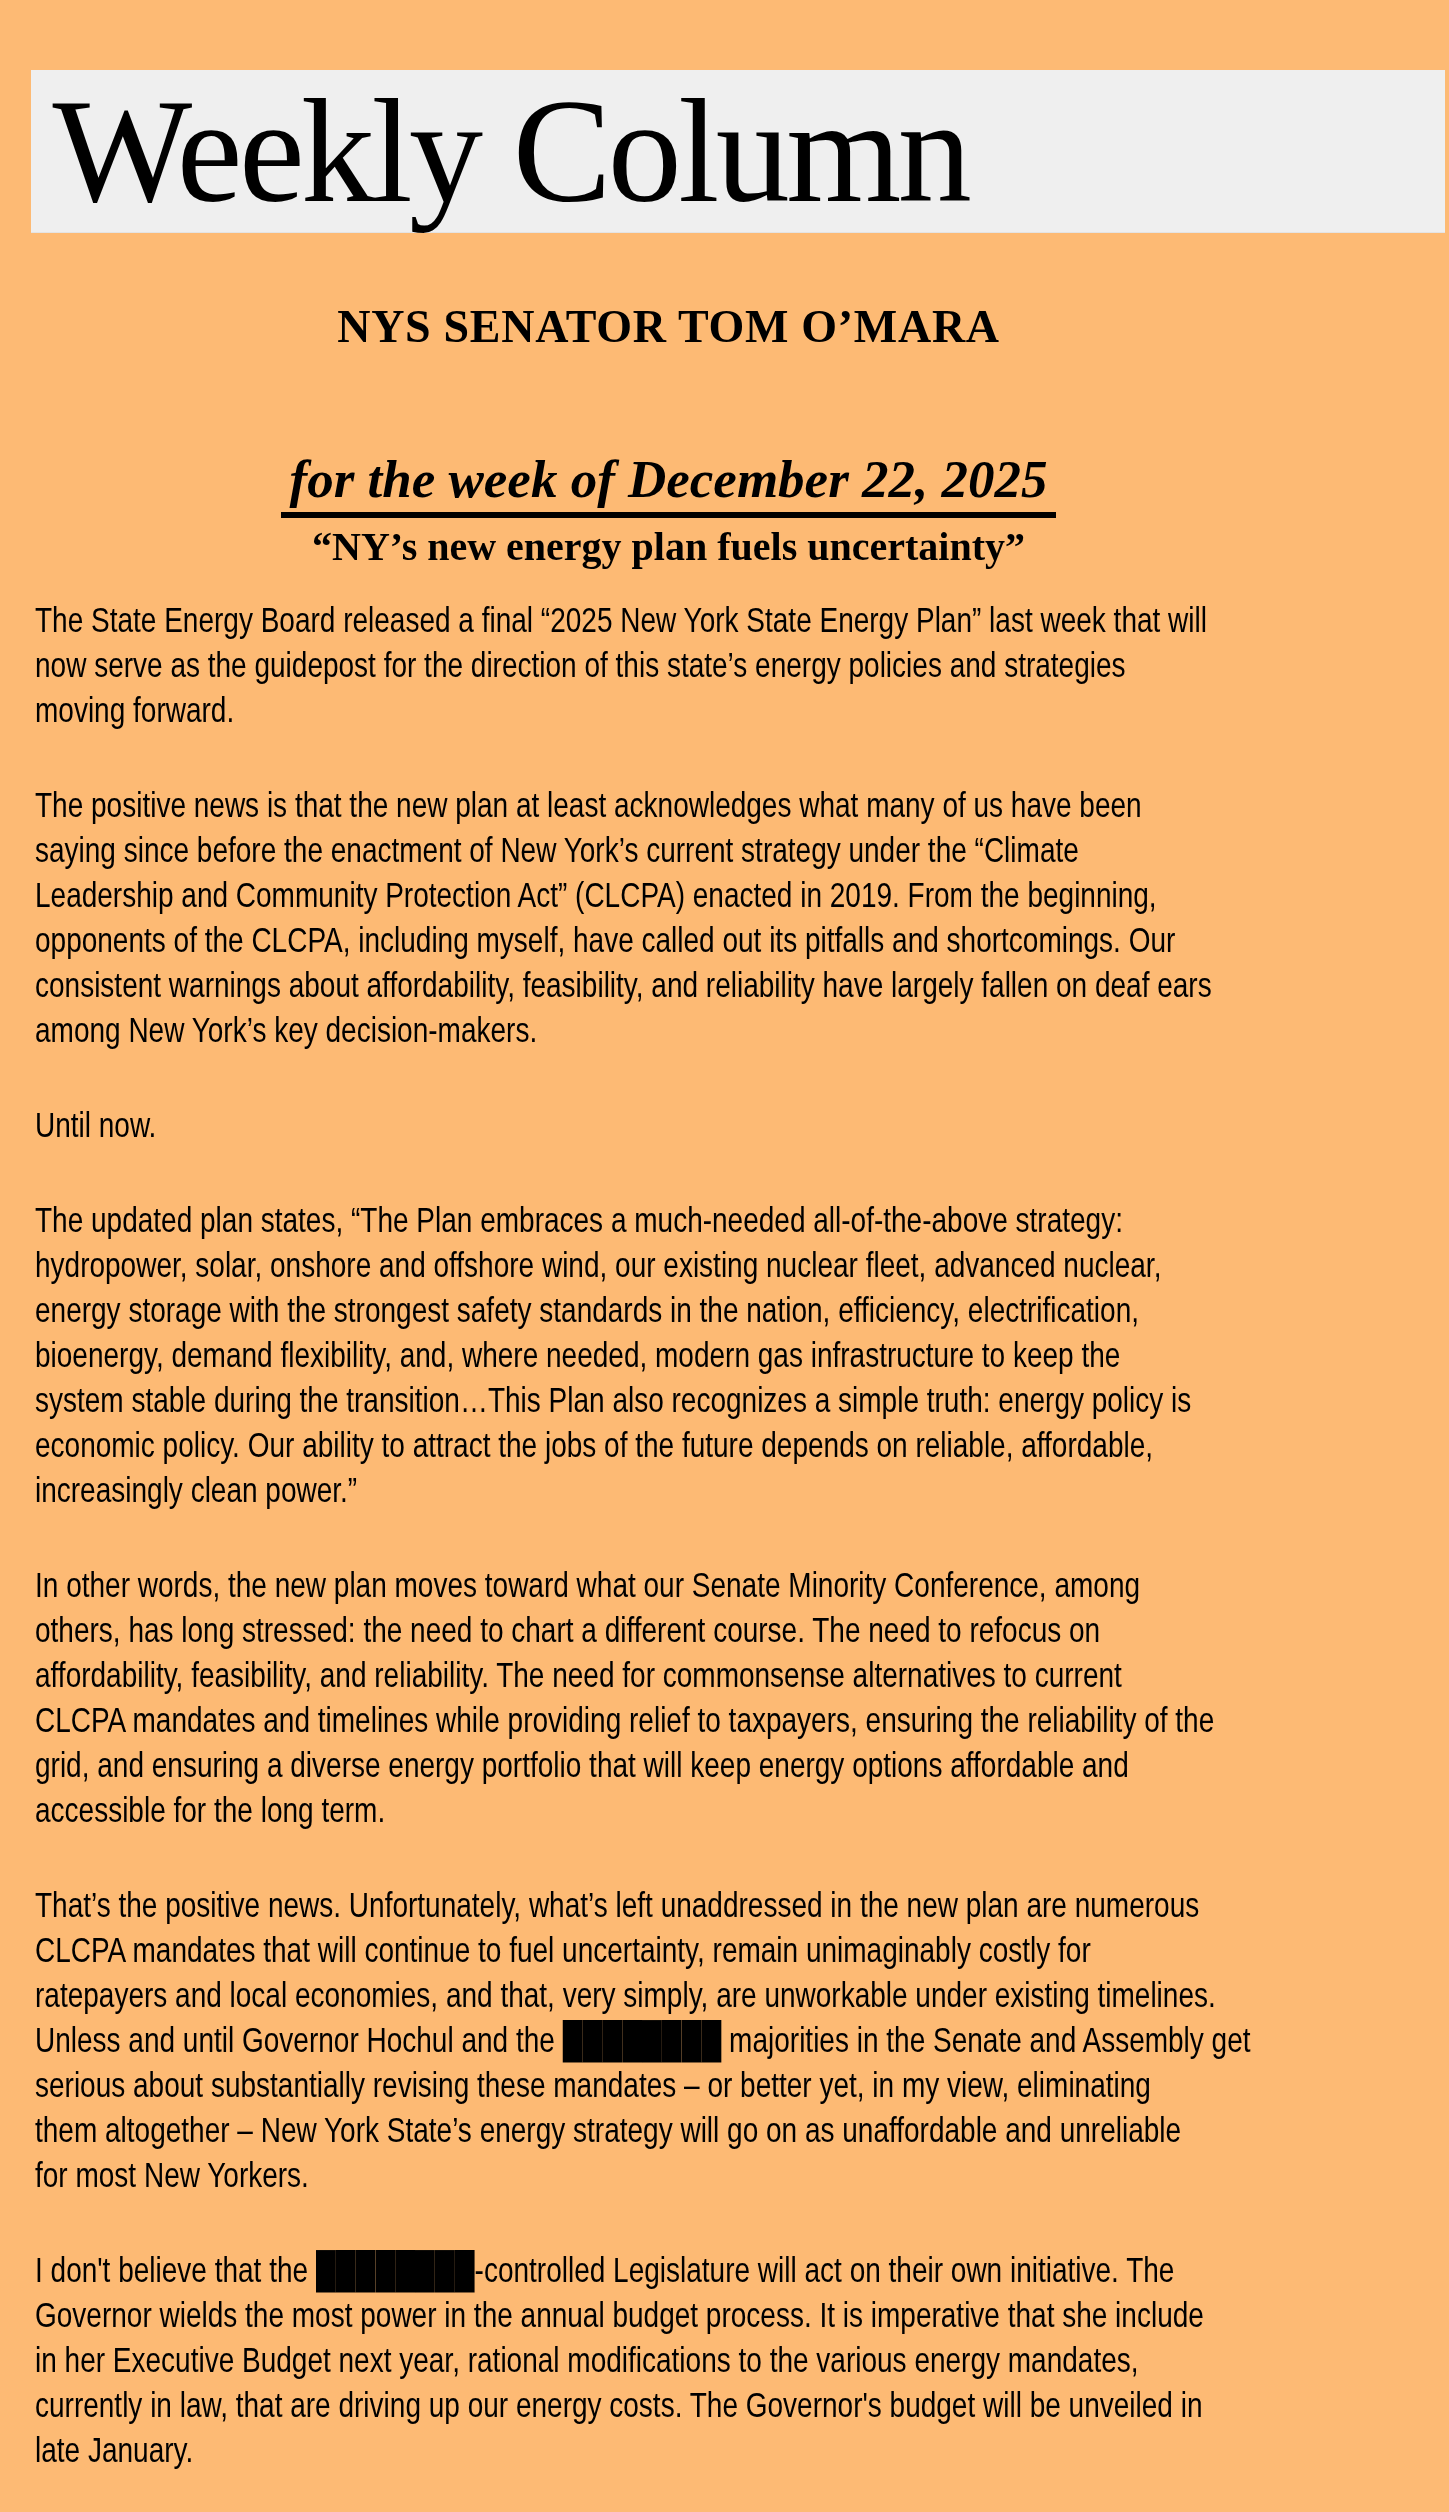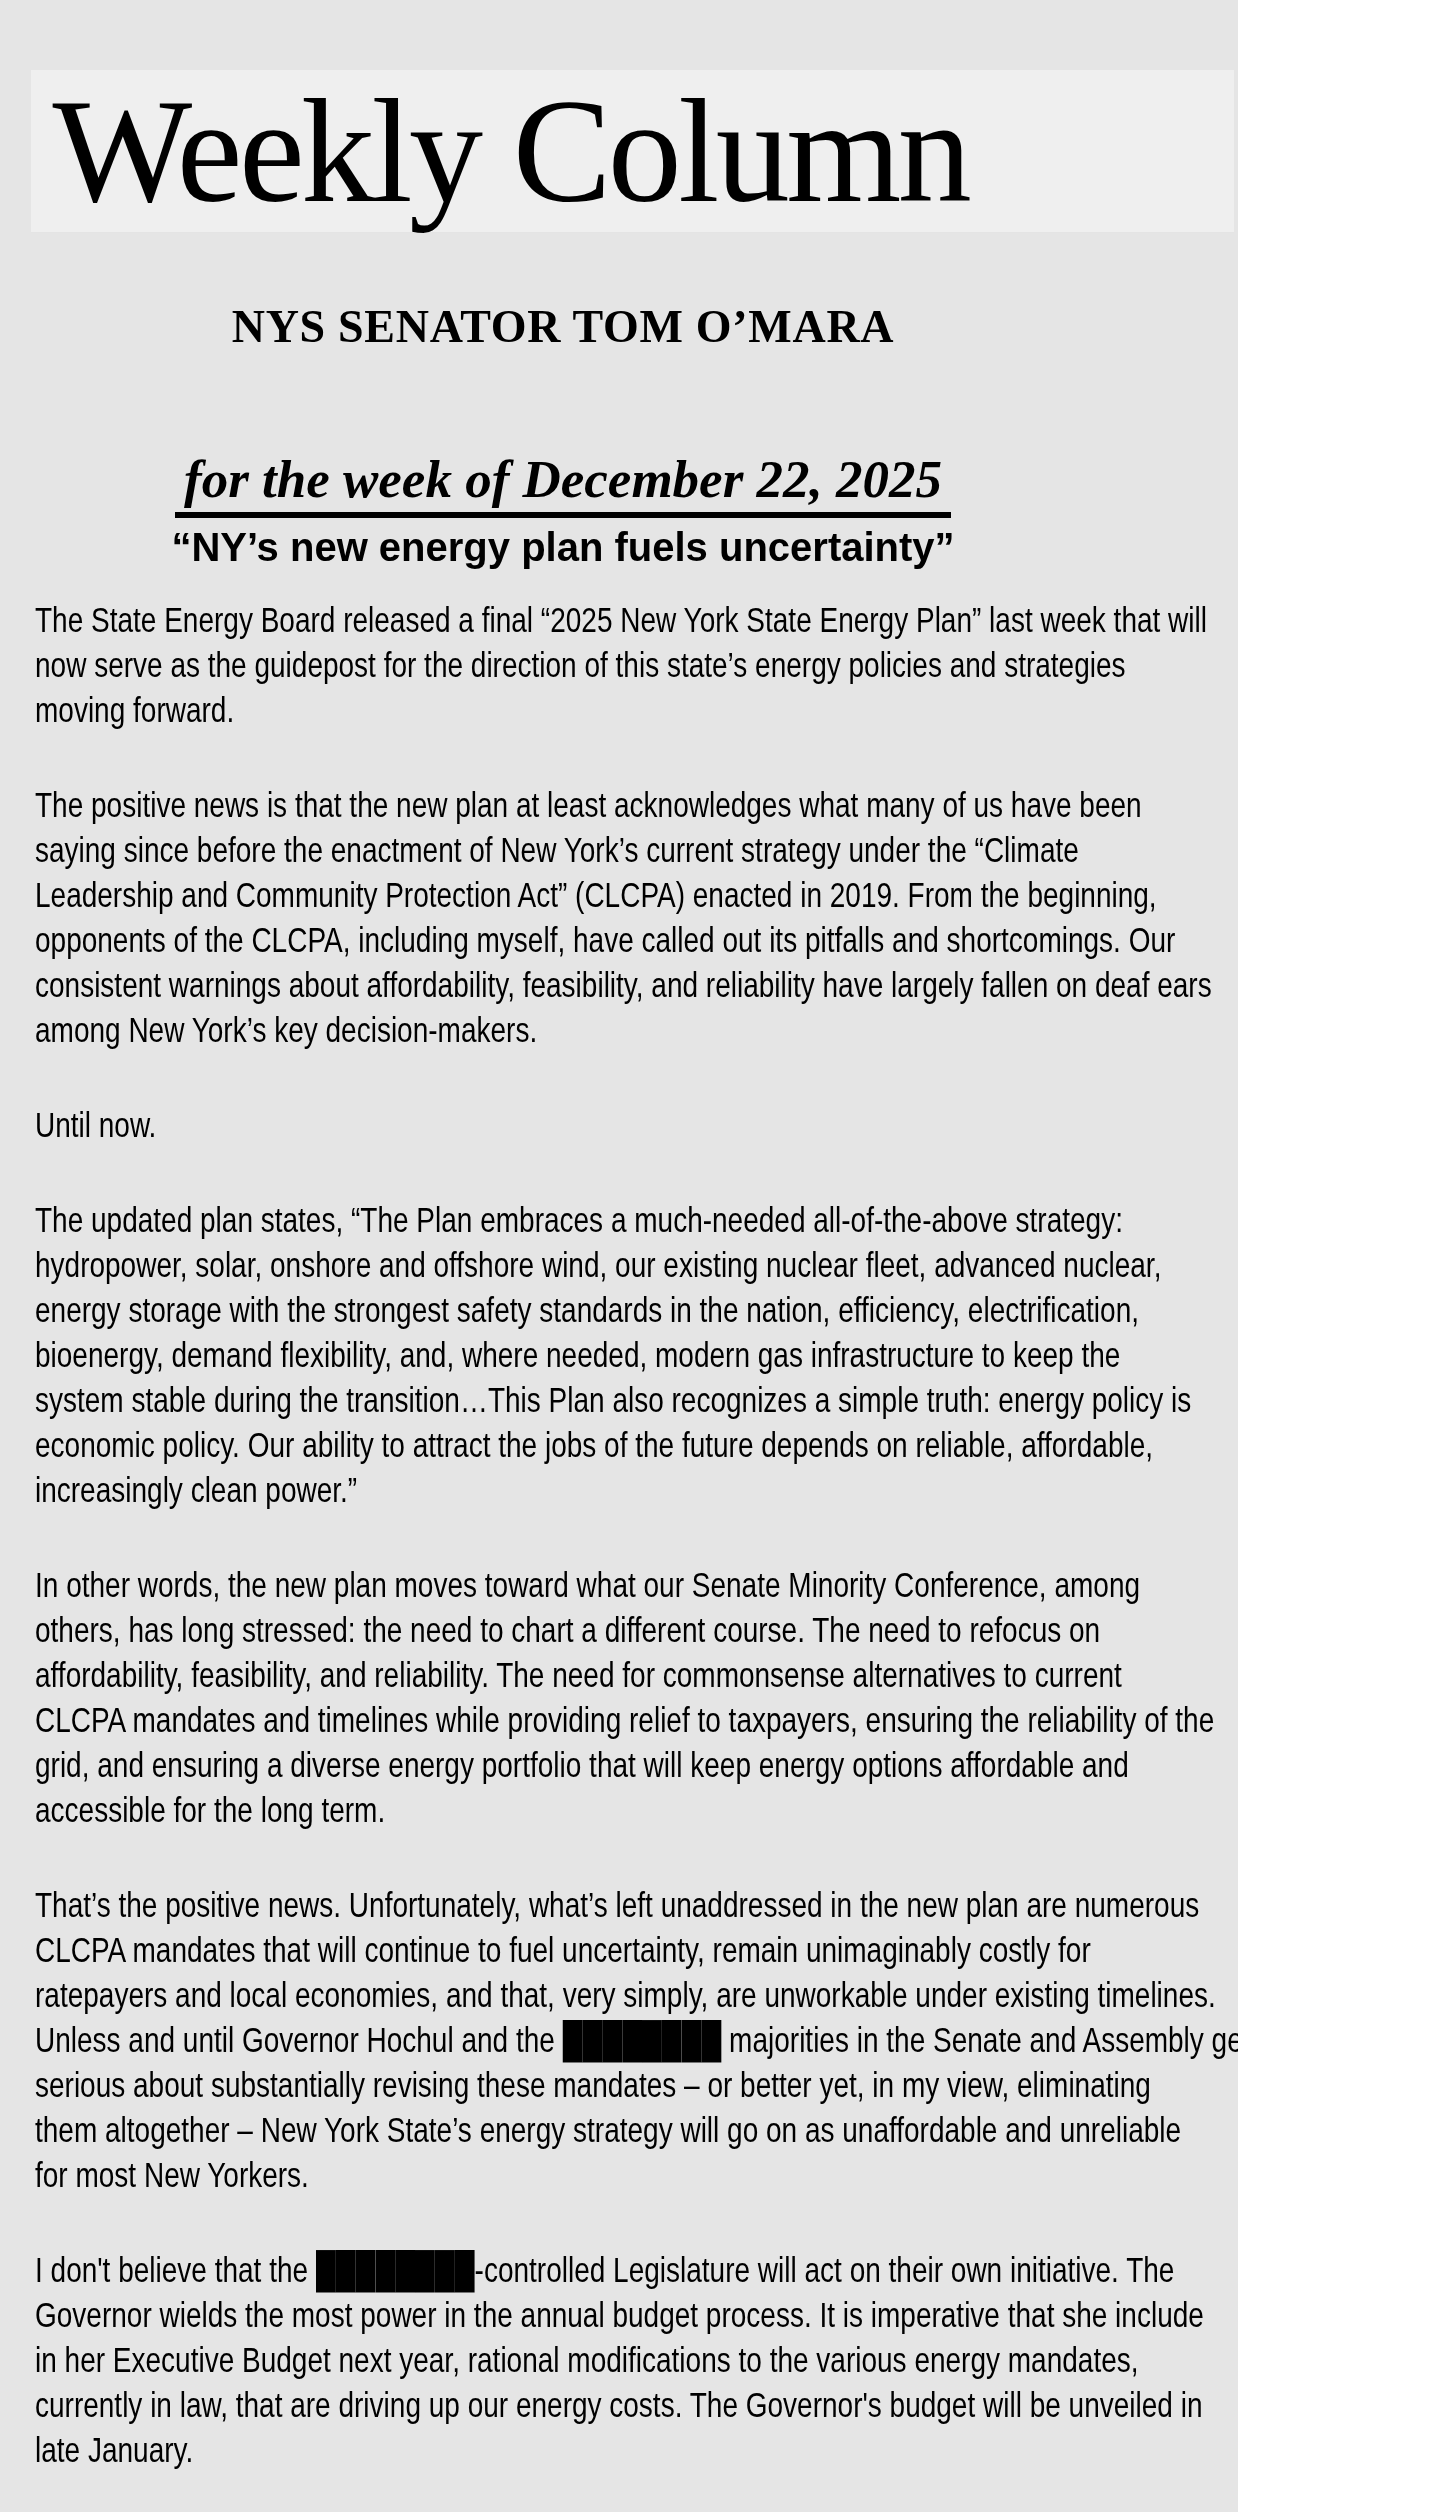--- a/index.html
+++ b/index.html
@@ -1,20 +1,20 @@
 <!DOCTYPE html>
 <html style="font-size:11.5px"><head>
 <meta charset="utf-8">
 <style>
   html, body { margin: 0; padding: 0; background: #ffffff; }
   .page {
     position: relative;
-    width: 1238px;
+    width: 1449px;
     min-height: 2512px;
-    background: #e5e5e5;
+    background: #fdba74;
     color: #000000;
     overflow: hidden;
   }
   .banner {
     margin: 70px 4.3px 0 31px;
     height: 163px;
     background: #efefef;
     border-bottom: 1.4px solid #e4e4e4;
     display: flex;
     align-items: center;
@@ -53,21 +53,21 @@
     font-family: "Liberation Serif", serif;
     font-style: italic;
     font-weight: 700;
     font-size: 53px;
     line-height: 1.12;
     border-bottom: 6.5px solid #000000;
     padding: 0 8.7px 2.9px 8.7px;
   }
   .headline {
     margin-top: 4.3px;
-    font-family: Liberation Sans, sans-serif;
+    font-family: Liberation Serif, serif;
     font-weight: 700;
     font-size: 40px;
     line-height: 1.2;
   }
   .article {
     margin: 26px 0 0 35px;
     width: max-content;
     transform: scaleX(0.8);
     transform-origin: 0 0;
   }

